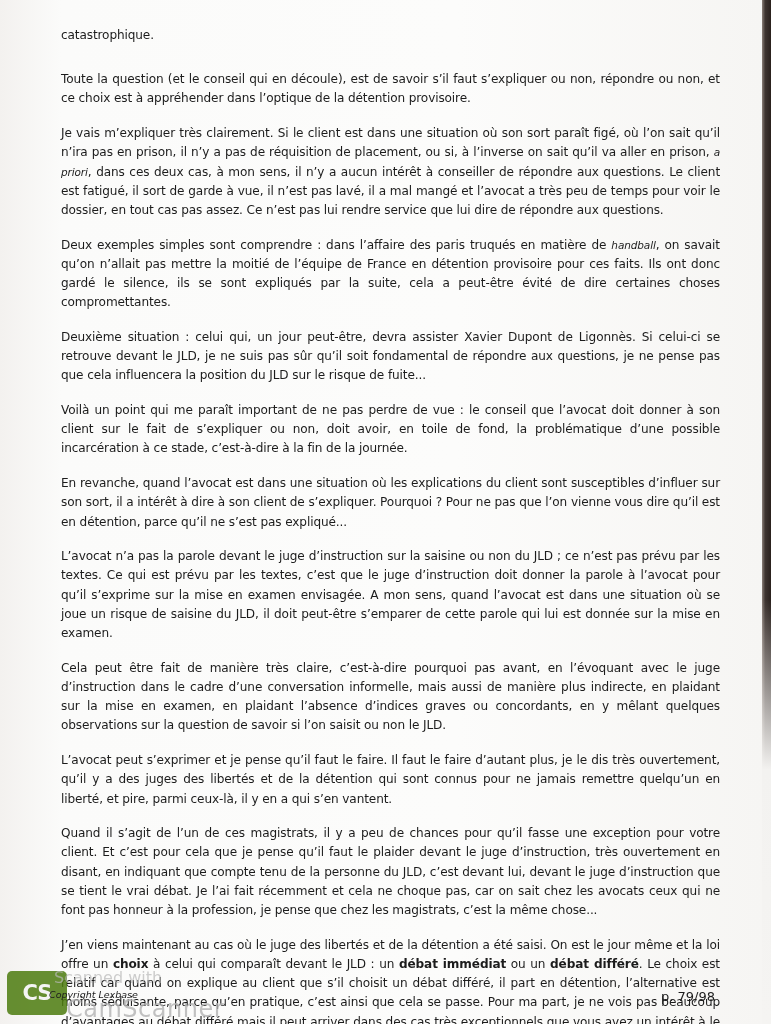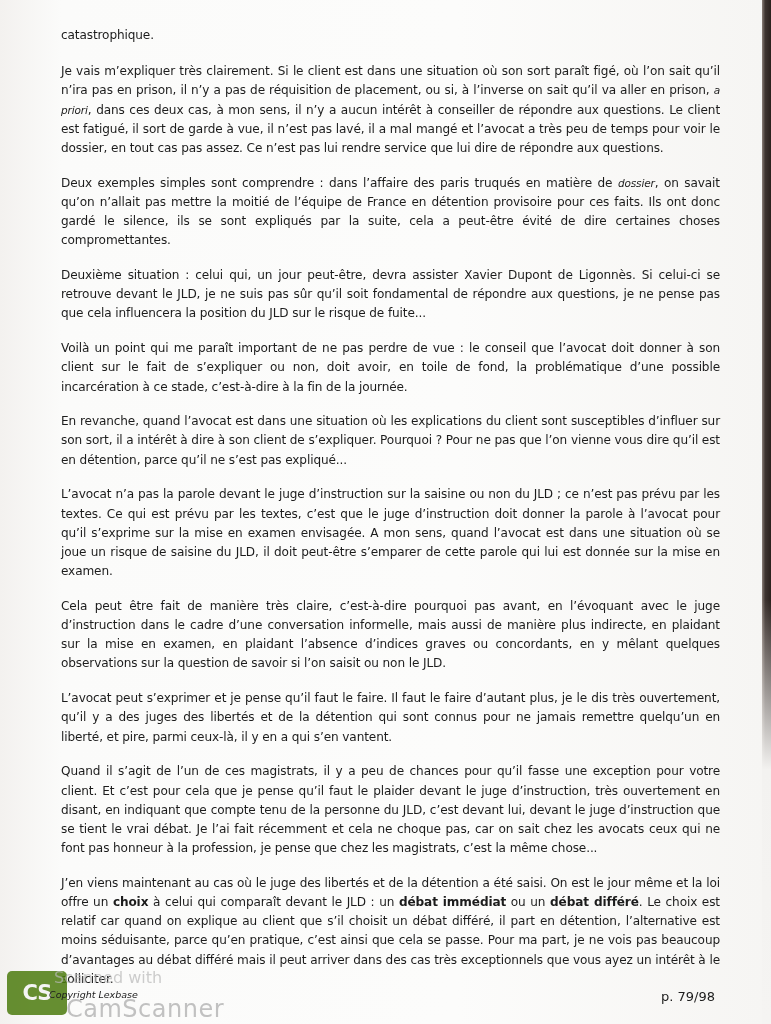--- a/index.html
+++ b/index.html
@@ -19,21 +19,21 @@
   }
   .edge-low {
     position: absolute; left: 762px; top: 600px; width: 9px; height: 424px;
     background: linear-gradient(180deg, rgba(0,0,0,0) 0%, #f3f2f0 40%, #f5f4f2 100%);
   }
   .content {
     position: absolute; left: 61px; top: 26px; width: 659px;
     font-size: 12.1px; line-height: 19.2px; letter-spacing: -0.12px;
   }
   .content p { margin: 0 0 15.5px 0; text-align: justify; }
-  .content p.first { margin-bottom: 17px; }
+  .content p.first { margin-bottom: 25px; }
   .content i { font-style: italic; font-size: 10.5px; }
   .content b { font-weight: bold; }
   .footer-copy {
     position: absolute; left: 49px; top: 989px;
     font-size: 9.5px; color: #1c1c1c; font-style: italic;
   }
   .footer-page {
     position: absolute; right: 56px; top: 989px;
     font-size: 13px; color: #1c1c1c; margin-left: 24px;
   }
@@ -56,22 +56,23 @@
 </style>
 </head>
 <body>
 
 <div class="page"></div>
 <div class="edge"></div>
 <div class="edge-low"></div>
 
 <div class="content" id="doc-body">
     <p class="first"><span>catastrophique.</span></p>
+    <p><span>Toute la question (et le conseil qui en découle), est de savoir s’il faut s’expliquer ou non, répondre ou non, et ce choix est à appréhender dans l’optique de la détention provisoire.</span></p>
     <p><span>Je vais m’expliquer très clairement. Si le client est dans une situation où son sort paraît figé, où l’on sait qu’il n’ira pas en prison, il n’y a pas de réquisition de placement, ou si, à l’inverse on sait qu’il va aller en prison, </span><i>a priori</i><span>, dans ces deux cas, à mon sens, il n’y a aucun intérêt à conseiller de répondre aux questions. Le client est fatigué, il sort de garde à vue, il n’est pas lavé, il a mal mangé et l’avocat a très peu de temps pour voir le dossier, en tout cas pas assez. Ce n’est pas lui rendre service que lui dire de répondre aux questions.</span></p>
-    <p><span>Deux exemples simples sont comprendre : dans l’affaire des paris truqués en matière de </span><i>dossier</i><span>, on savait qu’on n’allait pas mettre la moitié de l’équipe de France en détention provisoire pour ces faits. Ils ont donc gardé le silence, ils se sont expliqués par la suite, cela a peut-être évité de dire certaines choses compromettantes.</span></p>
+    <p><span>Deux exemples simples sont comprendre : dans l’affaire des paris truqués en matière de </span><i>handball</i><span>, on savait qu’on n’allait pas mettre la moitié de l’équipe de France en détention provisoire pour ces faits. Ils ont donc gardé le silence, ils se sont expliqués par la suite, cela a peut-être évité de dire certaines choses compromettantes.</span></p>
     <p><span>Deuxième situation : celui qui, un jour peut-être, devra assister Xavier Dupont de Ligonnès. Si celui-ci se retrouve devant le JLD, je ne suis pas sûr qu’il soit fondamental de répondre aux questions, je ne pense pas que cela influencera la position du JLD sur le risque de fuite...</span></p>
     <p><span>Voilà un point qui me paraît important de ne pas perdre de vue : le conseil que l’avocat doit donner à son client sur le fait de s’expliquer ou non, doit avoir, en toile de fond, la problématique d’une possible incarcération à ce stade, c’est-à-dire à la fin de la journée.</span></p>
     <p><span>En revanche, quand l’avocat est dans une situation où les explications du client sont susceptibles d’influer sur son sort, il a intérêt à dire à son client de s’expliquer. Pourquoi ? Pour ne pas que l’on vienne vous dire qu’il est en détention, parce qu’il ne s’est pas expliqué...</span></p>
     <p><span>L’avocat n’a pas la parole devant le juge d’instruction sur la saisine ou non du JLD ; ce n’est pas prévu par les textes. Ce qui est prévu par les textes, c’est que le juge d’instruction doit donner la parole à l’avocat pour qu’il s’exprime sur la mise en examen envisagée. A mon sens, quand l’avocat est dans une situation où se joue un risque de saisine du JLD, il doit peut-être s’emparer de cette parole qui lui est donnée sur la mise en examen.</span></p>
     <p><span>Cela peut être fait de manière très claire, c’est-à-dire pourquoi pas avant, en l’évoquant avec le juge d’instruction dans le cadre d’une conversation informelle, mais aussi de manière plus indirecte, en plaidant sur la mise en examen, en plaidant l’absence d’indices graves ou concordants, en y mêlant quelques observations sur la question de savoir si l’on saisit ou non le JLD.</span></p>
     <p><span>L’avocat peut s’exprimer et je pense qu’il faut le faire. Il faut le faire d’autant plus, je le dis très ouvertement, qu’il y a des juges des libertés et de la détention qui sont connus pour ne jamais remettre quelqu’un en liberté, et pire, parmi ceux-là, il y en a qui s’en vantent.</span></p>
     <p><span>Quand il s’agit de l’un de ces magistrats, il y a peu de chances pour qu’il fasse une exception pour votre client. Et c’est pour cela que je pense qu’il faut le plaider devant le juge d’instruction, très ouvertement en disant, en indiquant que compte tenu de la personne du JLD, c’est devant lui, devant le juge d’instruction que se tient le vrai débat. Je l’ai fait récemment et cela ne choque pas, car on sait chez les avocats ceux qui ne font pas honneur à la profession, je pense que chez les magistrats, c’est la même chose...</span></p>
     <p><span>J’en viens maintenant au cas où le juge des libertés et de la détention a été saisi. On est le jour même et la loi offre un </span><b>choix</b><span> à celui qui comparaît devant le JLD : un </span><b>débat immédiat</b><span> ou un </span><b>débat différé</b><span>. Le choix est relatif car quand on explique au client que s’il choisit un débat différé, il part en détention, l’alternative est moins séduisante, parce qu’en pratique, c’est ainsi que cela se passe. Pour ma part, je ne vois pas beaucoup d’avantages au débat différé mais il peut arriver dans des cas très exceptionnels que vous ayez un intérêt à le solliciter.</span></p>
   </div>
 

